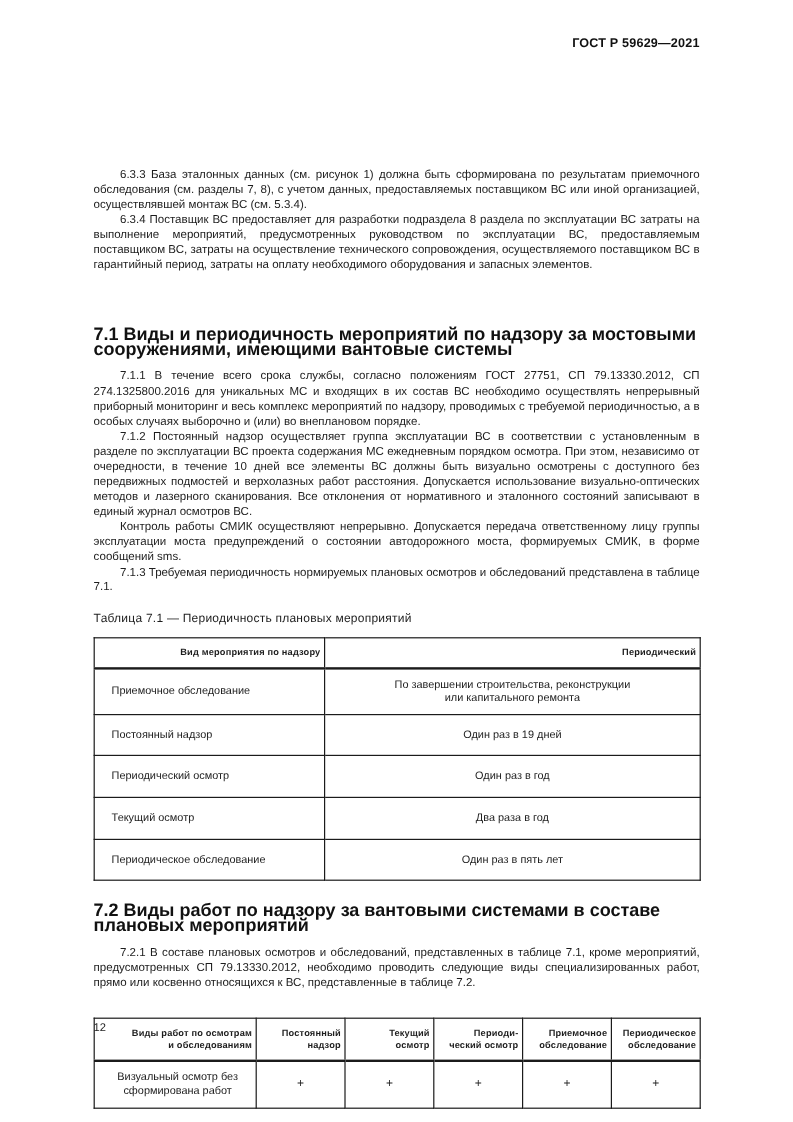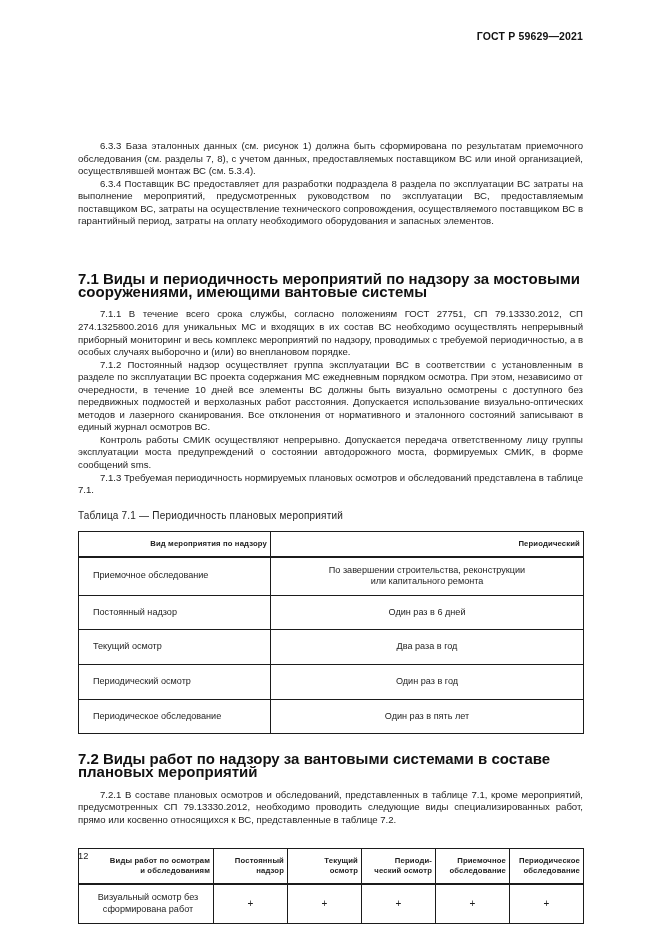--- a/index.html
+++ b/index.html
@@ -196,29 +196,29 @@
       <tbody>
         <tr class="tall">
           <td class="left">Приемочное обследование</td>
           <td class="center">
             <div>По завершении строительства, реконструкции</div>
             <div>или капитального ремонта</div>
           </td>
         </tr>
         <tr>
           <td class="left">Постоянный надзор</td>
-          <td class="center">Один раз в 6 дней</td>
+          <td class="center">Один раз в 19 дней</td>
+        </tr>
+        <tr>
+          <td class="left">Периодический осмотр</td>
+          <td class="center">Один раз в год</td>
         </tr>
         <tr>
           <td class="left">Текущий осмотр</td>
           <td class="center">Два раза в год</td>
-        </tr>
-        <tr>
-          <td class="left">Периодический осмотр</td>
-          <td class="center">Один раз в год</td>
         </tr>
         <tr>
           <td class="left">Периодическое обследование</td>
           <td class="center">Один раз в пять лет</td>
         </tr>
       </tbody>
     </table>
 
     <div class="sp-after-tbl"></div>
 

